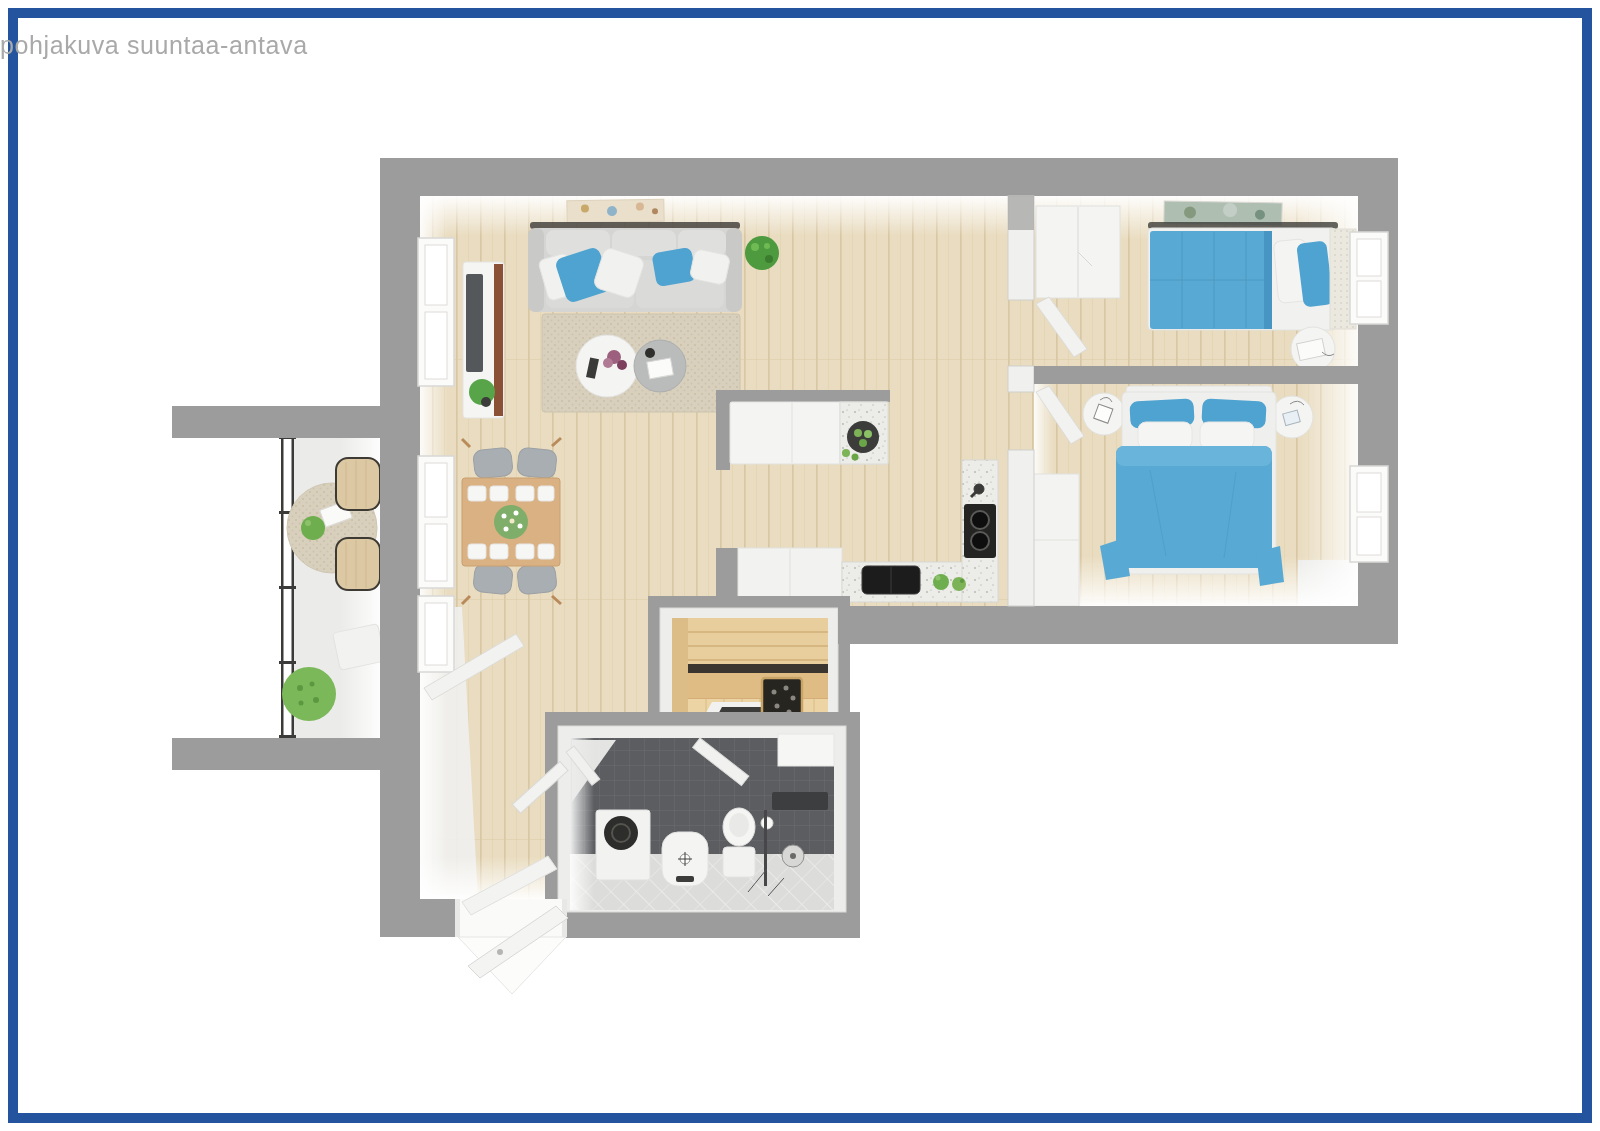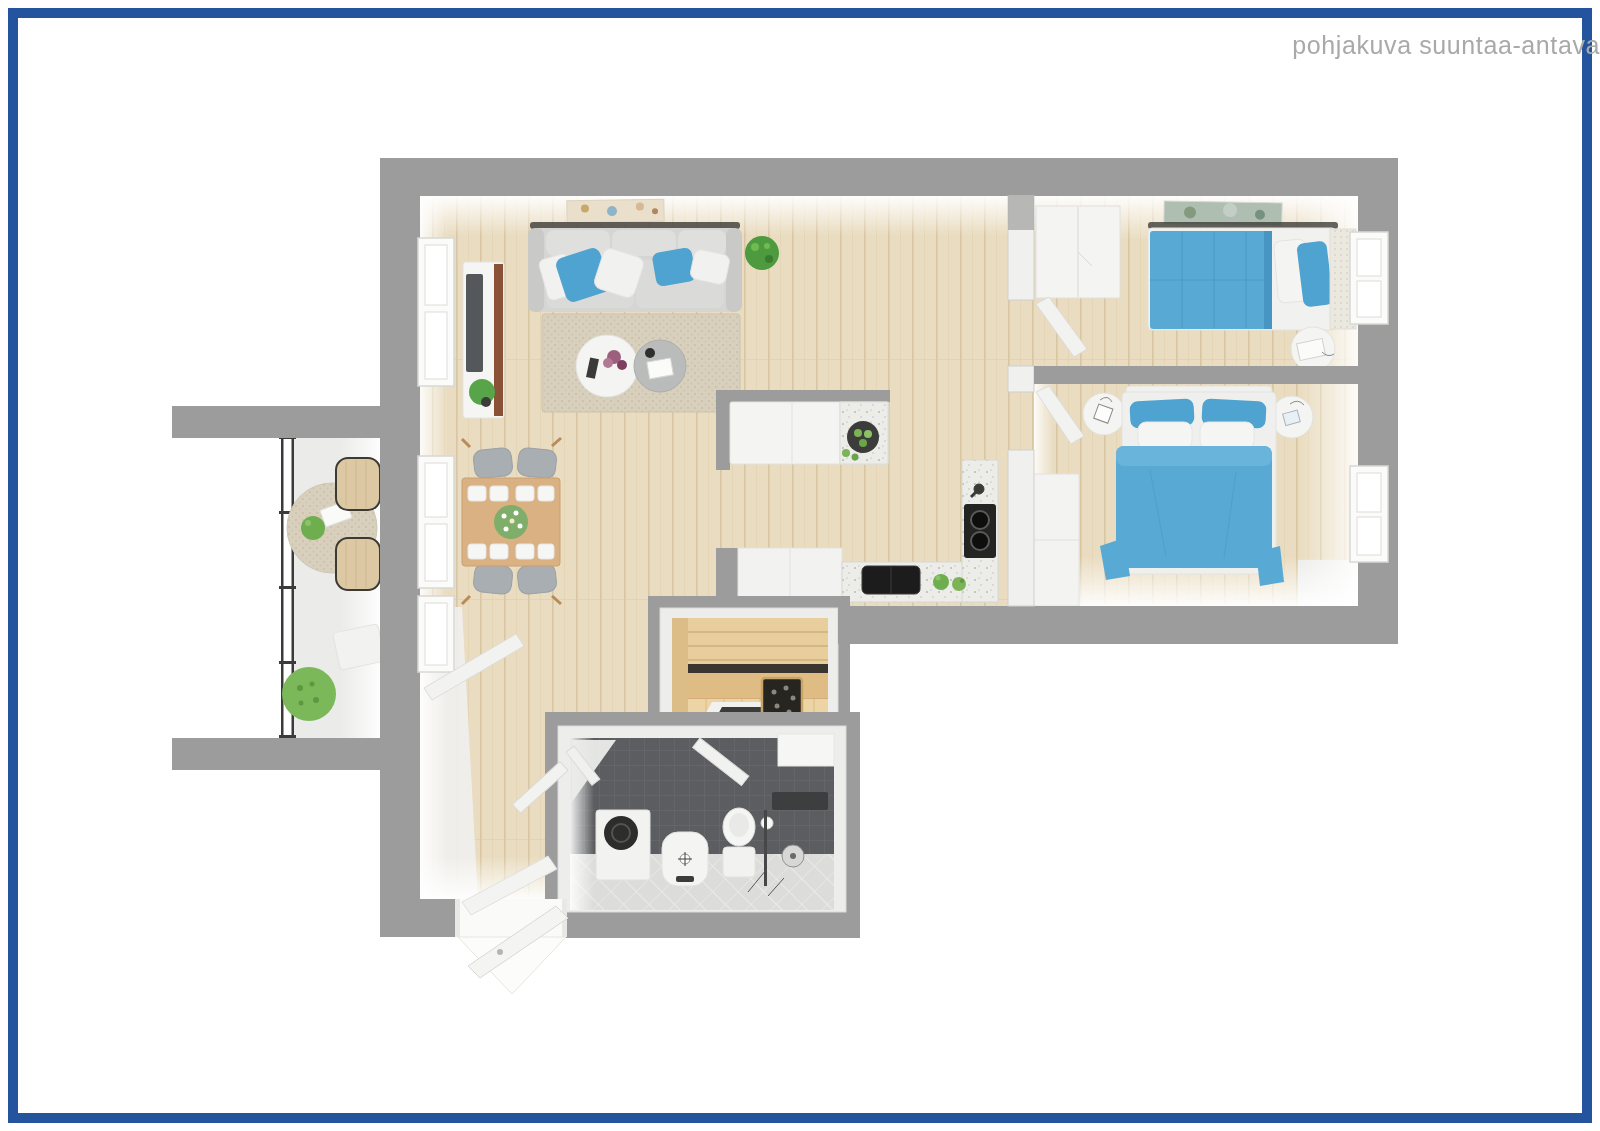--- a/index.html
+++ b/index.html
@@ -1,19 +1,19 @@
 <!DOCTYPE html>
 <html style="--navy: #24549e; --title-gray: #a9a9a9; --wall-gray: #9c9c9c; --furniture-white: #f3f3f1; --floor-wood: #e9dcc0; --floor-wood-line: #d9c6a2; --rug-beige: #d8d0bd; --sofa-gray: #d5d5d3; --bed-blue: #58a9d3; --pillow-blue: #4fa3d0; --dining-wood: #d9b183; --chair-gray: #a9aeb2; --tv-wood-brown: #8b5137; --counter-speckle: #ecece8; --appliance-black: #242422; --tile-wall-dark: #5b5d60; --tile-floor-light: #dcdcda; --sauna-wood: #e8cd9d; --sauna-wood-dark: #cfae78; --plant-green: #5da344; --balcony-chair-beige: #dcc9a4; --glass-frame-dark: #3b3b39;"><head>
 <meta charset="utf-8">
 <style>
   html,body{margin:0;padding:0;background:#ffffff;}
   .page{position:relative;width:1600px;height:1131px;background:#fff;overflow:hidden;
         font-family:"Liberation Sans", sans-serif;}
   .frame{position:absolute;inset:8px;border:10px solid var(--navy,#24549e);pointer-events:none;}
-  .title{position:absolute;top:31px;left:0;width:100%;text-align:right;
+  .title{position:absolute;top:31px;left:0;width:100%;text-align:left;
          font-size:25px;font-weight:400;letter-spacing:.6px;color:var(--title-gray,#a9a9a9);}
   svg{position:absolute;inset:0;}
   .wall{fill:var(--wall-gray,#9c9c9c);}
   .iwall{fill:#f0f0ee;stroke:#cfcfcd;stroke-width:1;}
   .blue{fill:var(--bed-blue,#58a9d3);}
   .pblue{fill:var(--pillow-blue,#4fa3d0);}
   .winf{fill:#fbfbfa;stroke:#d8d8d6;stroke-width:1.5;}
   .winp{fill:#ffffff;stroke:#dedcd8;stroke-width:1;}
 </style>
 </head>

